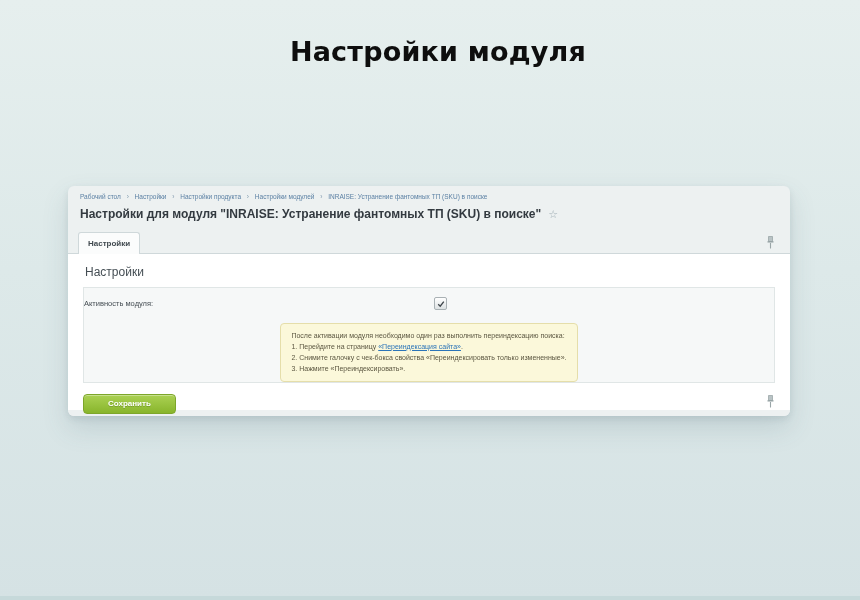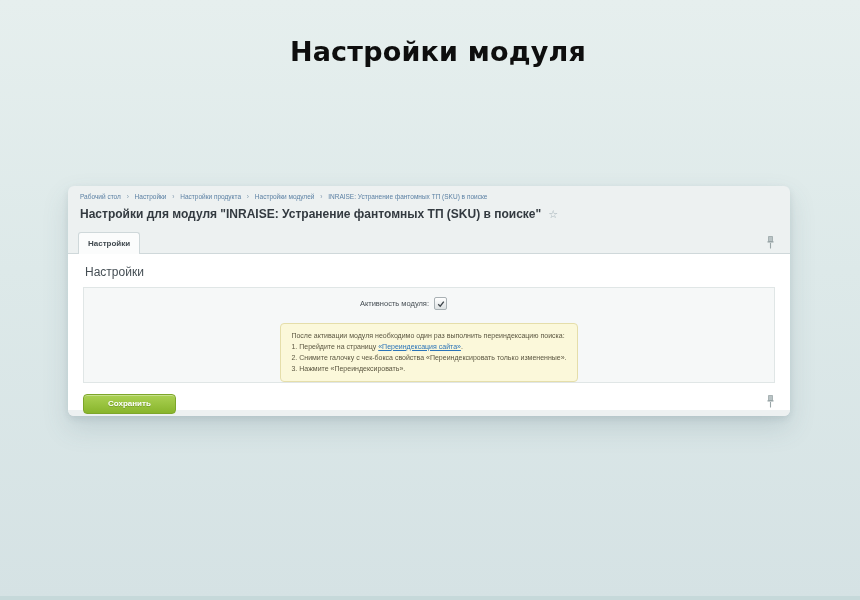--- a/index.html
+++ b/index.html
@@ -25,21 +25,21 @@
     height:23px;border-bottom:1px solid #cfd8da;}
   .tab{background:#fbfcfc;border:1px solid #cfd8da;border-bottom:none;border-radius:3px 3px 0 0;
     padding:6px 9px;font-size:8px;font-weight:700;color:#40494f;margin-bottom:-1px;cursor:pointer;}
   .pin{position:absolute;right:16px;top:6px;cursor:pointer;line-height:0;}
 
   .card-body{background:#fff;height:156px;box-sizing:border-box;padding:6px 14px 0;position:relative;}
   .section-title{font-size:12px;color:#454e54;margin:5px 0 0 3px;}
   .fieldset{margin:8px 1px 0;height:96px;box-sizing:border-box;border:1px solid #e0e6e6;
     background:#f6f8f8;padding-top:9px;}
   .field-row{display:flex;align-items:center;}
-  .field-label{width:50%;text-align:right;font-size:7.5px;color:#454d53;padding-right:2px;}
+  .field-label{width:50%;font-size:7.5px;color:#454d53;padding-right:2px;}
   .checkbox{width:11px;height:11px;margin-left:3px;border:1px solid #a9b1b4;border-radius:2px;
     background:linear-gradient(#ffffff,#dde2e3);display:flex;align-items:center;justify-content:center;cursor:pointer;}
   .note{width:fit-content;margin:13px auto 0;background:#fbf8da;border:1px solid #e5deaa;border-radius:4px;
     padding:7px 10px;font-size:7px;line-height:1.55;color:#5b5640;}
   .note a{color:#2b74b8;text-decoration:underline;cursor:pointer;}
   .buttons-row{position:relative;padding:9px 0 0 1px;}
   .save-btn{font-family:"Liberation Sans",sans-serif;font-size:8px;font-weight:700;color:#fff;
     padding:4px 24px 5px;background:linear-gradient(#abd153,#88b52c);border:1px solid #7da62a;border-radius:4px;
     box-shadow:inset 0 1px 0 rgba(255,255,255,.35);text-shadow:0 1px 0 rgba(90,120,30,.45);cursor:pointer;}
   .pin-bottom{position:absolute;right:2px;top:12px;cursor:pointer;line-height:0;}

